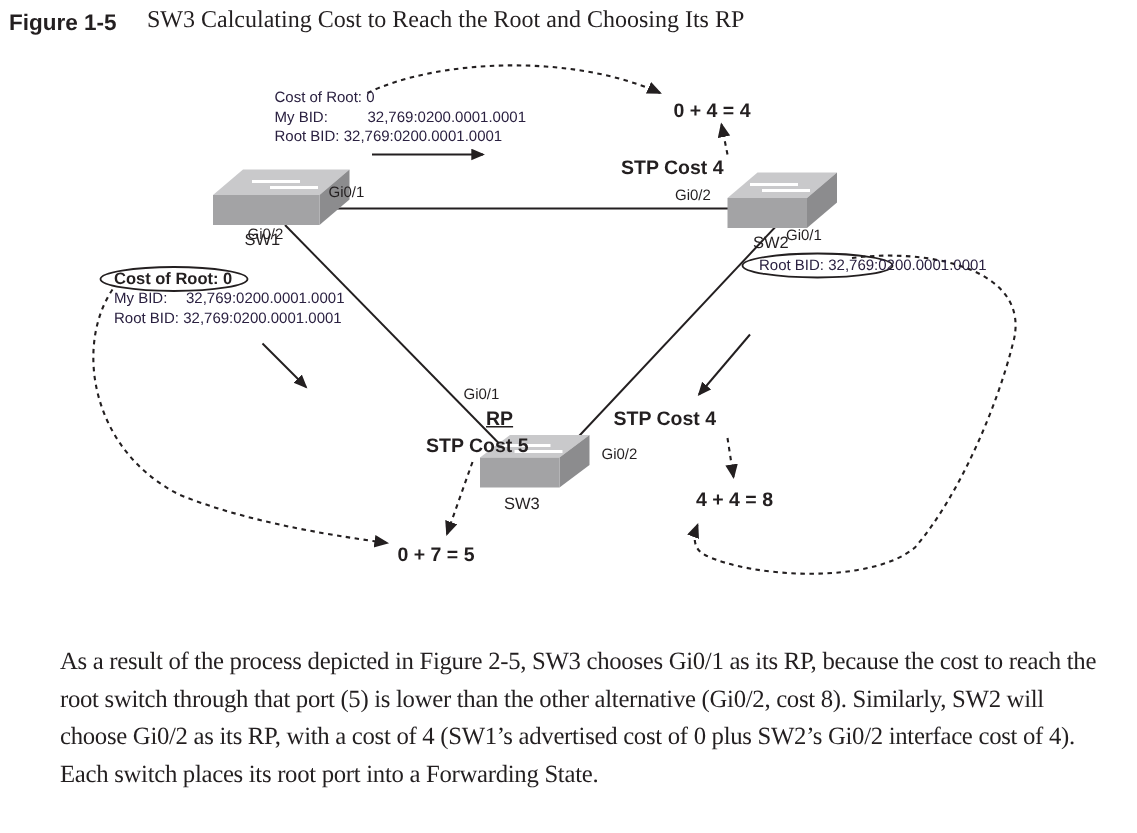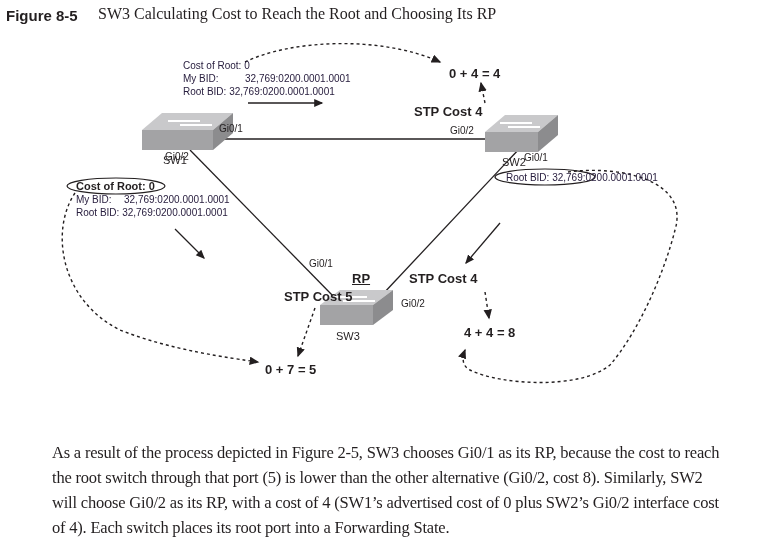--- a/index.html
+++ b/index.html
@@ -4,30 +4,30 @@
 <style>
   html,body{margin:0;padding:0;background:#fff;}
   body{width:758px;height:555px;position:relative;overflow:hidden;font-family:"Liberation Sans",sans-serif;color:#231f20;}
   .abs{position:absolute;white-space:nowrap;}
   .fig-label{left:6px;top:7px;font-weight:bold;font-size:15px;}
   .fig-title{left:98px;top:5px;font-family:"Liberation Serif",serif;font-size:16px;}
   .small{font-size:10px;color:#2a2040;line-height:13px;}
   .bold{font-weight:bold;font-size:13px;}
   .port{font-size:10px;}
   .para{left:40px;top:428px;width:700px;font-family:"Liberation Serif",serif;font-size:16.5px;line-height:25px;white-space:normal;letter-spacing:-0.2px;}
-  .para p{margin:12px;}
+  .para p{margin:0;}
   .bid-row span{display:inline-block;}
   .bid-key{width:62px;}
   svg.diagram{position:absolute;left:0;top:0;}
   .sw-label{font-size:11px;margin-top:19px;}
 </style>
 </head>
 <body>
 
-<div class="abs fig-label">Figure 8-5</div>
+<div class="abs fig-label">Figure 1-5</div>
 <div class="abs fig-title">SW3 Calculating Cost to Reach the Root and Choosing Its RP</div>
 
 <svg class="diagram" width="758" height="420">
   <defs>
     <marker id="ah" markerWidth="8" markerHeight="8" refX="6" refY="3" orient="auto">
       <path d="M0,0 L7,3 L0,6 z" fill="#231f20"></path>
     </marker>
   </defs>
 
   <line x1="215" y1="139" x2="488" y2="139" stroke="#231f20" stroke-width="1.3"></line>
@@ -92,21 +92,21 @@
   <div class="bid-row"><span class="bid-key" style="width:48px">My BID:</span><span>32,769:0200.0001.0001</span></div>
   <div>Root BID: 32,769:0200.0001.0001</div>
 </div>
 
 <div class="abs small" style="left:506px;top:171px;">
   <div>Root BID: 32,769:0200.0001.0001</div>
 </div>
 
 <div class="abs bold" style="left:449px;top:66px;">0 + 4 = 4</div>
 <div class="abs bold" style="left:414px;top:104px;">STP Cost 4</div>
-<div class="abs bold" style="left:352px;top:271px;text-decoration:underline;">RP</div>
+<div class="abs bold" style="left:324px;top:271px;text-decoration:underline;">RP</div>
 <div class="abs bold" style="left:240px;top:289px;margin-left:44px;">STP Cost 5</div>
 <div class="abs bold" style="left:409px;top:271px;">STP Cost 4</div>
 <div class="abs bold" style="left:464px;top:325px;">4 + 4 = 8</div>
 <div class="abs bold" style="left:265px;top:362px;">0 + 7 = 5</div>
 
 <div class="abs para">
   <p>As a result of the process depicted in Figure 2-5, SW3 chooses Gi0/1 as its RP, because the cost to reach the root switch through that port (5) is lower than the other alternative (Gi0/2, cost 8). Similarly, SW2 will choose Gi0/2 as its RP, with a cost of 4 (SW1’s advertised cost of 0 plus SW2’s Gi0/2 interface cost of 4). Each switch places its root port into a Forwarding State.</p>
 </div>
 
 </body></html>

